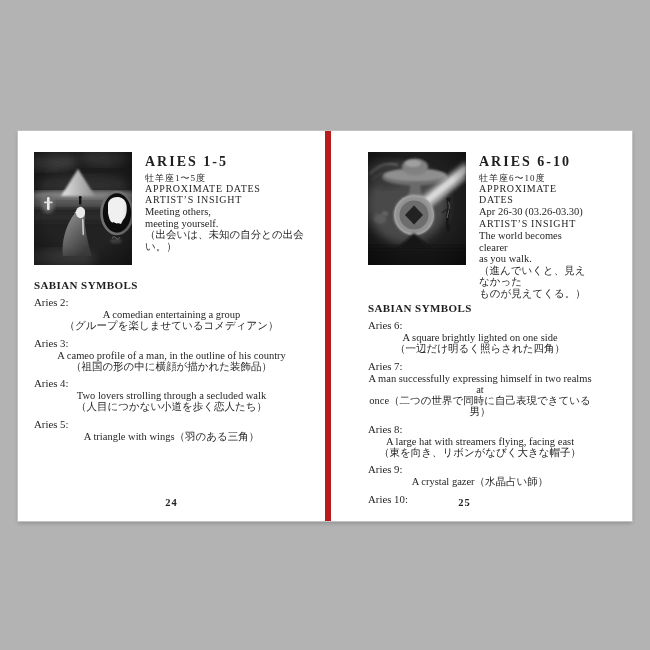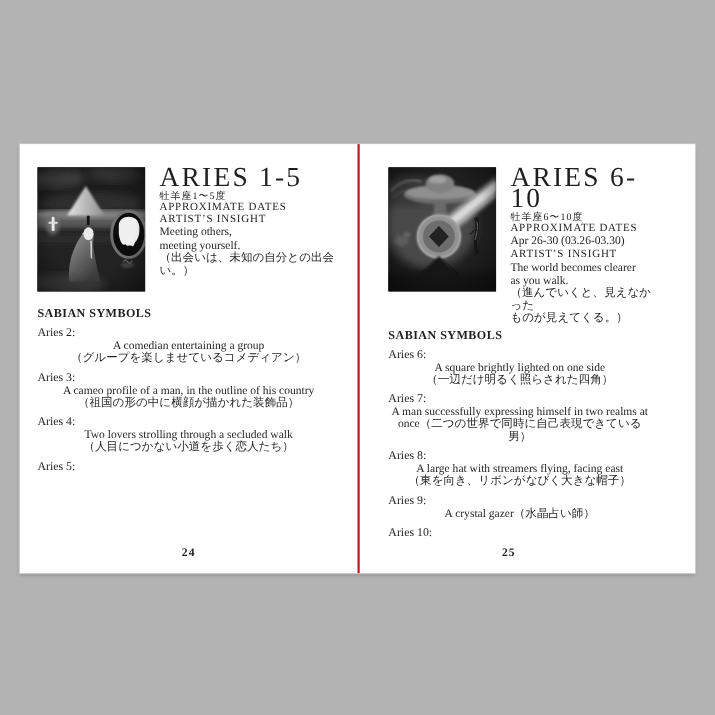--- a/index.html
+++ b/index.html
@@ -9,30 +9,30 @@
     font-family:"Liberation Serif", serif;
     color:#1f1f1f;
   }
   .spread{
     position:absolute;left:18px;top:131px;width:614px;height:390px;
     background:#ffffff;display:flex;
     box-shadow:0 0 0 1px #c2c2c2, 0 2px 4px rgba(0,0,0,0.22);
   }
   .page{position:relative;box-sizing:border-box;height:100%;}
   .page--left{width:307px;padding:21px 16px 0 16px;}
-  .page--right{width:273px;padding:21px 6px 0 26px;border-left:2px solid #b91c1c;}
+  .page--right{width:273px;padding:21px 6px 0 37px;border-left:6px solid #b91c1c;}
   .page-header{display:flex;}
   .artwork{
     width:98px;height:113px;flex:0 0 98px;margin-right:13px;
     overflow:hidden;background:#1c1c1c;
   }
   .artwork svg{display:block;}
   .header-text{flex:1 1 auto;min-width:0;}
   .title{
-    font-size:25px;line-height:19px;font-weight:normal;letter-spacing:2px;
+    font-size:14px;line-height:19px;font-weight:bold;letter-spacing:2px;
   }
   .title-jp{font-size:9px;line-height:10px;margin-top:2px;letter-spacing:1px;}
   .label{
     font-size:10px;line-height:11px;font-weight:normal;letter-spacing:0.7px;margin-top:0;
   }
   .value{font-size:10.5px;line-height:12px;margin-top:1px;}
   .insight{font-size:10.5px;line-height:11.5px;margin-top:1px;white-space:pre-line;}
   .sabian-label{font-size:11px;line-height:12px;font-weight:bold;letter-spacing:0.4px;}
   .page--left .sabian{margin-top:14px;}
   .page--right .sabian{margin-top:3px;}
@@ -127,20 +127,21 @@
         <div class="txt">A cameo profile of a man, in the outline of his country
 （祖国の形の中に横顔が描かれた装飾品）</div>
       </div>
       <div class="entry">
         <div class="num">Aries 4:</div>
         <div class="txt">Two lovers strolling through a secluded walk
 （人目につかない小道を歩く恋人たち）</div>
       </div>
       <div class="entry">
         <div class="num">Aries 5:</div>
+        <div class="txt">A triangle with wings（羽のある三角）</div>
       </div>
     </div>
     <div class="page-num">24</div>
   </div>
 
   <div class="page page--right">
     <div class="page-header">
       <div class="artwork">
         <svg viewBox="0 0 98 113" width="98" height="113" xmlns="http://www.w3.org/2000/svg">
           <defs>

